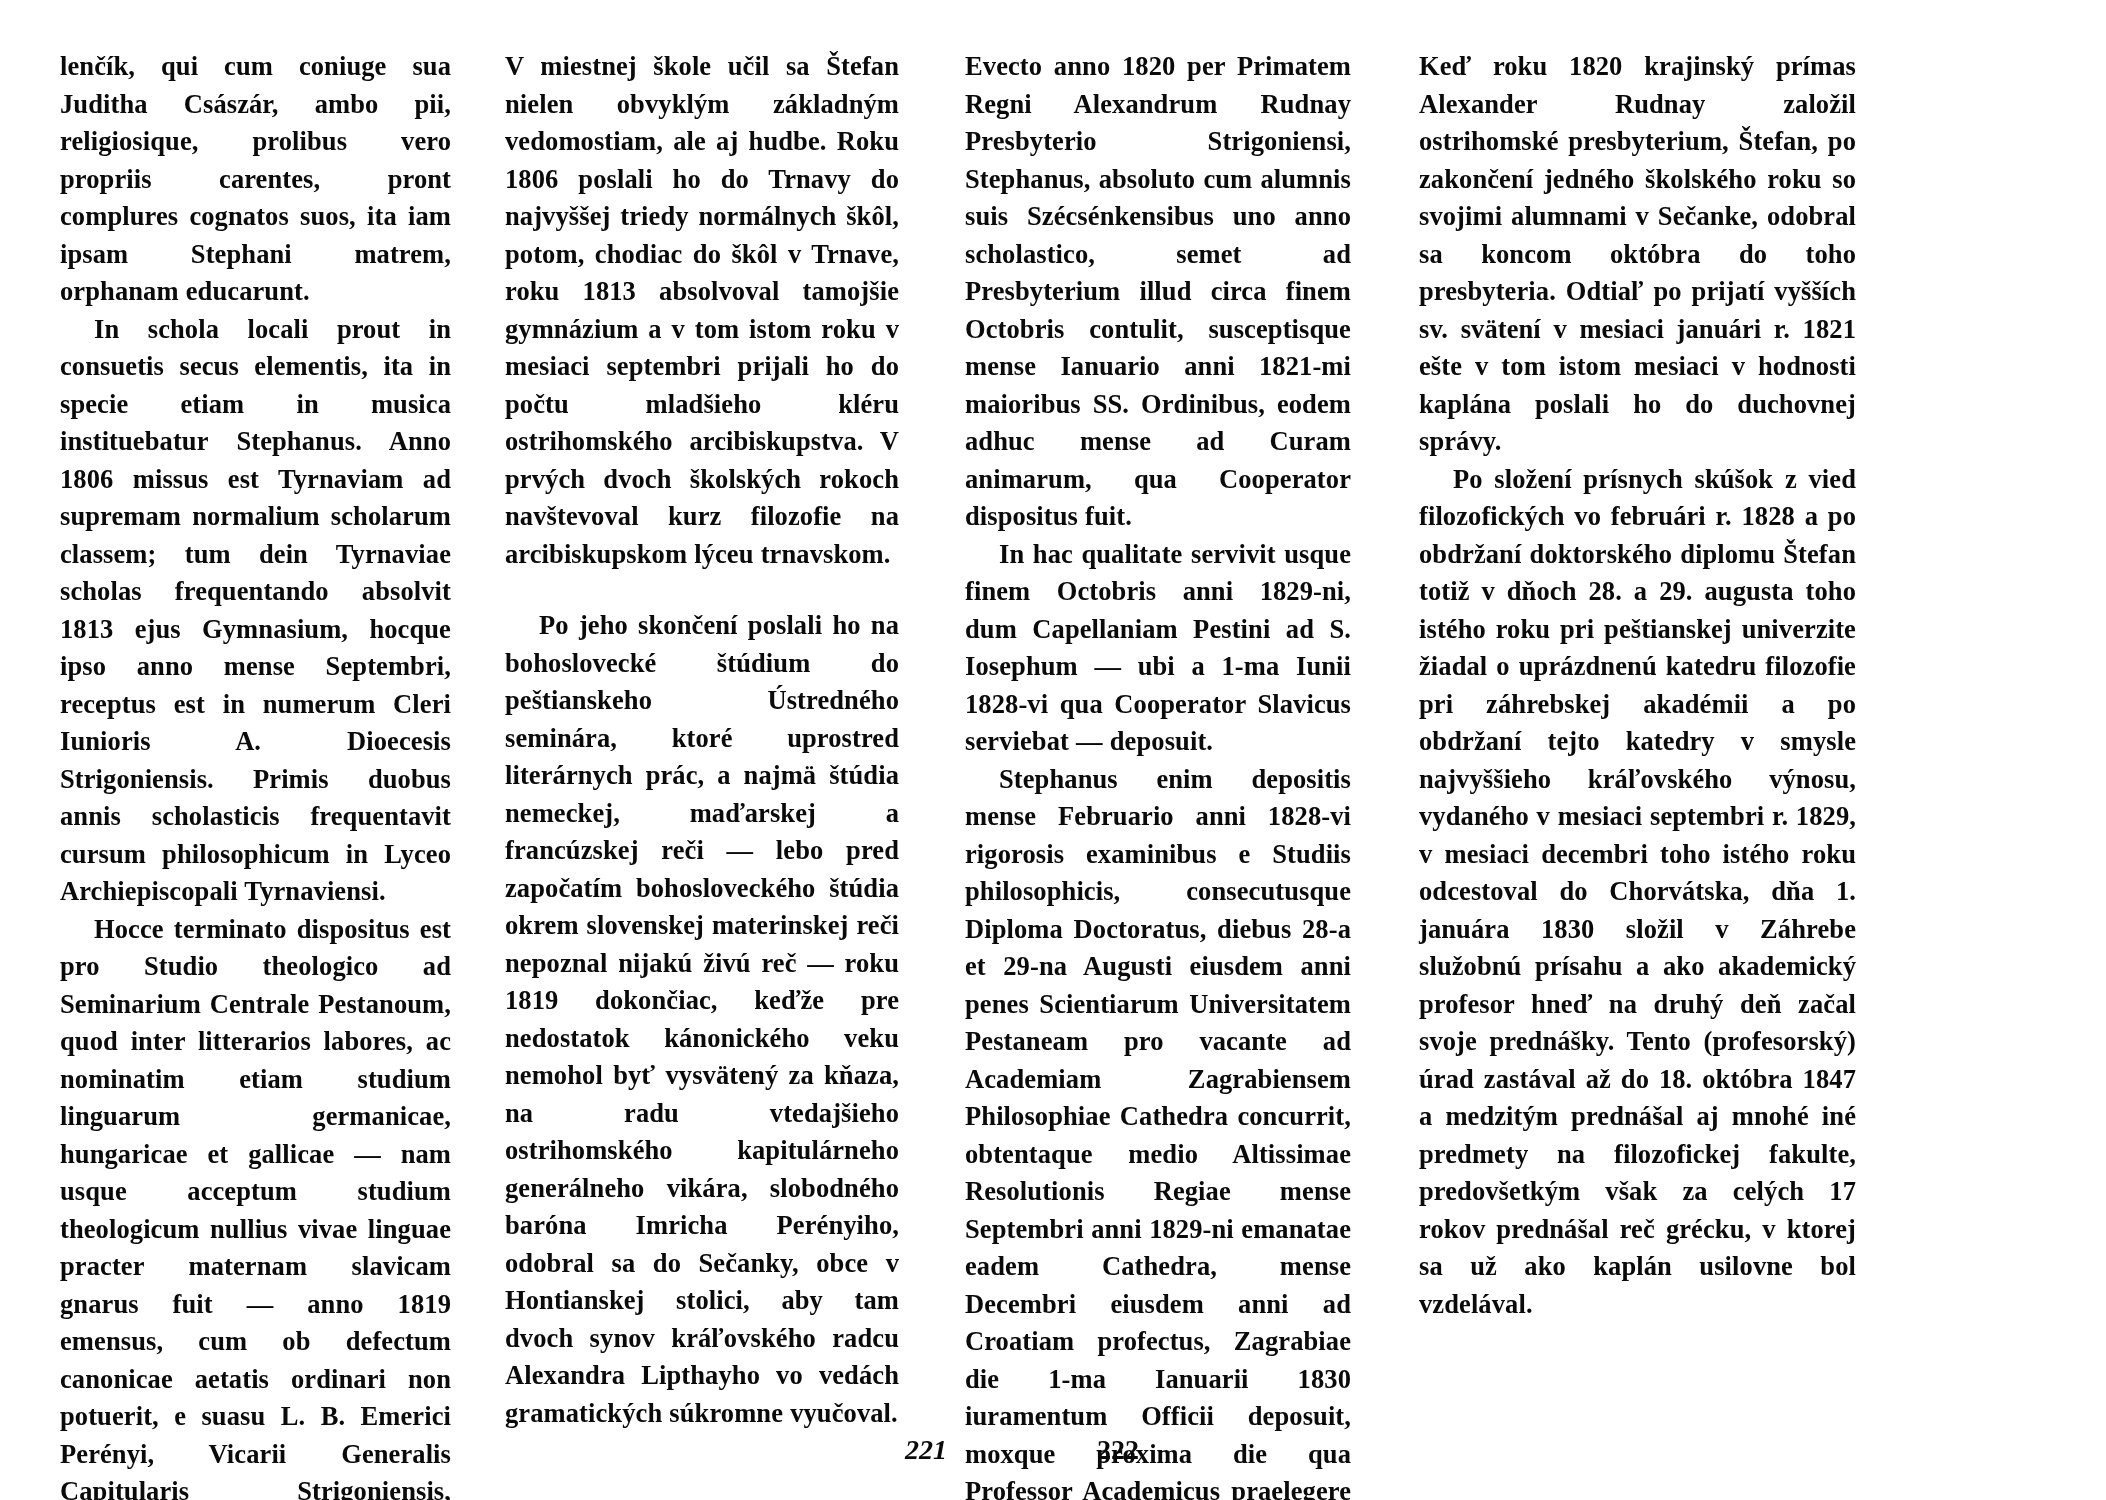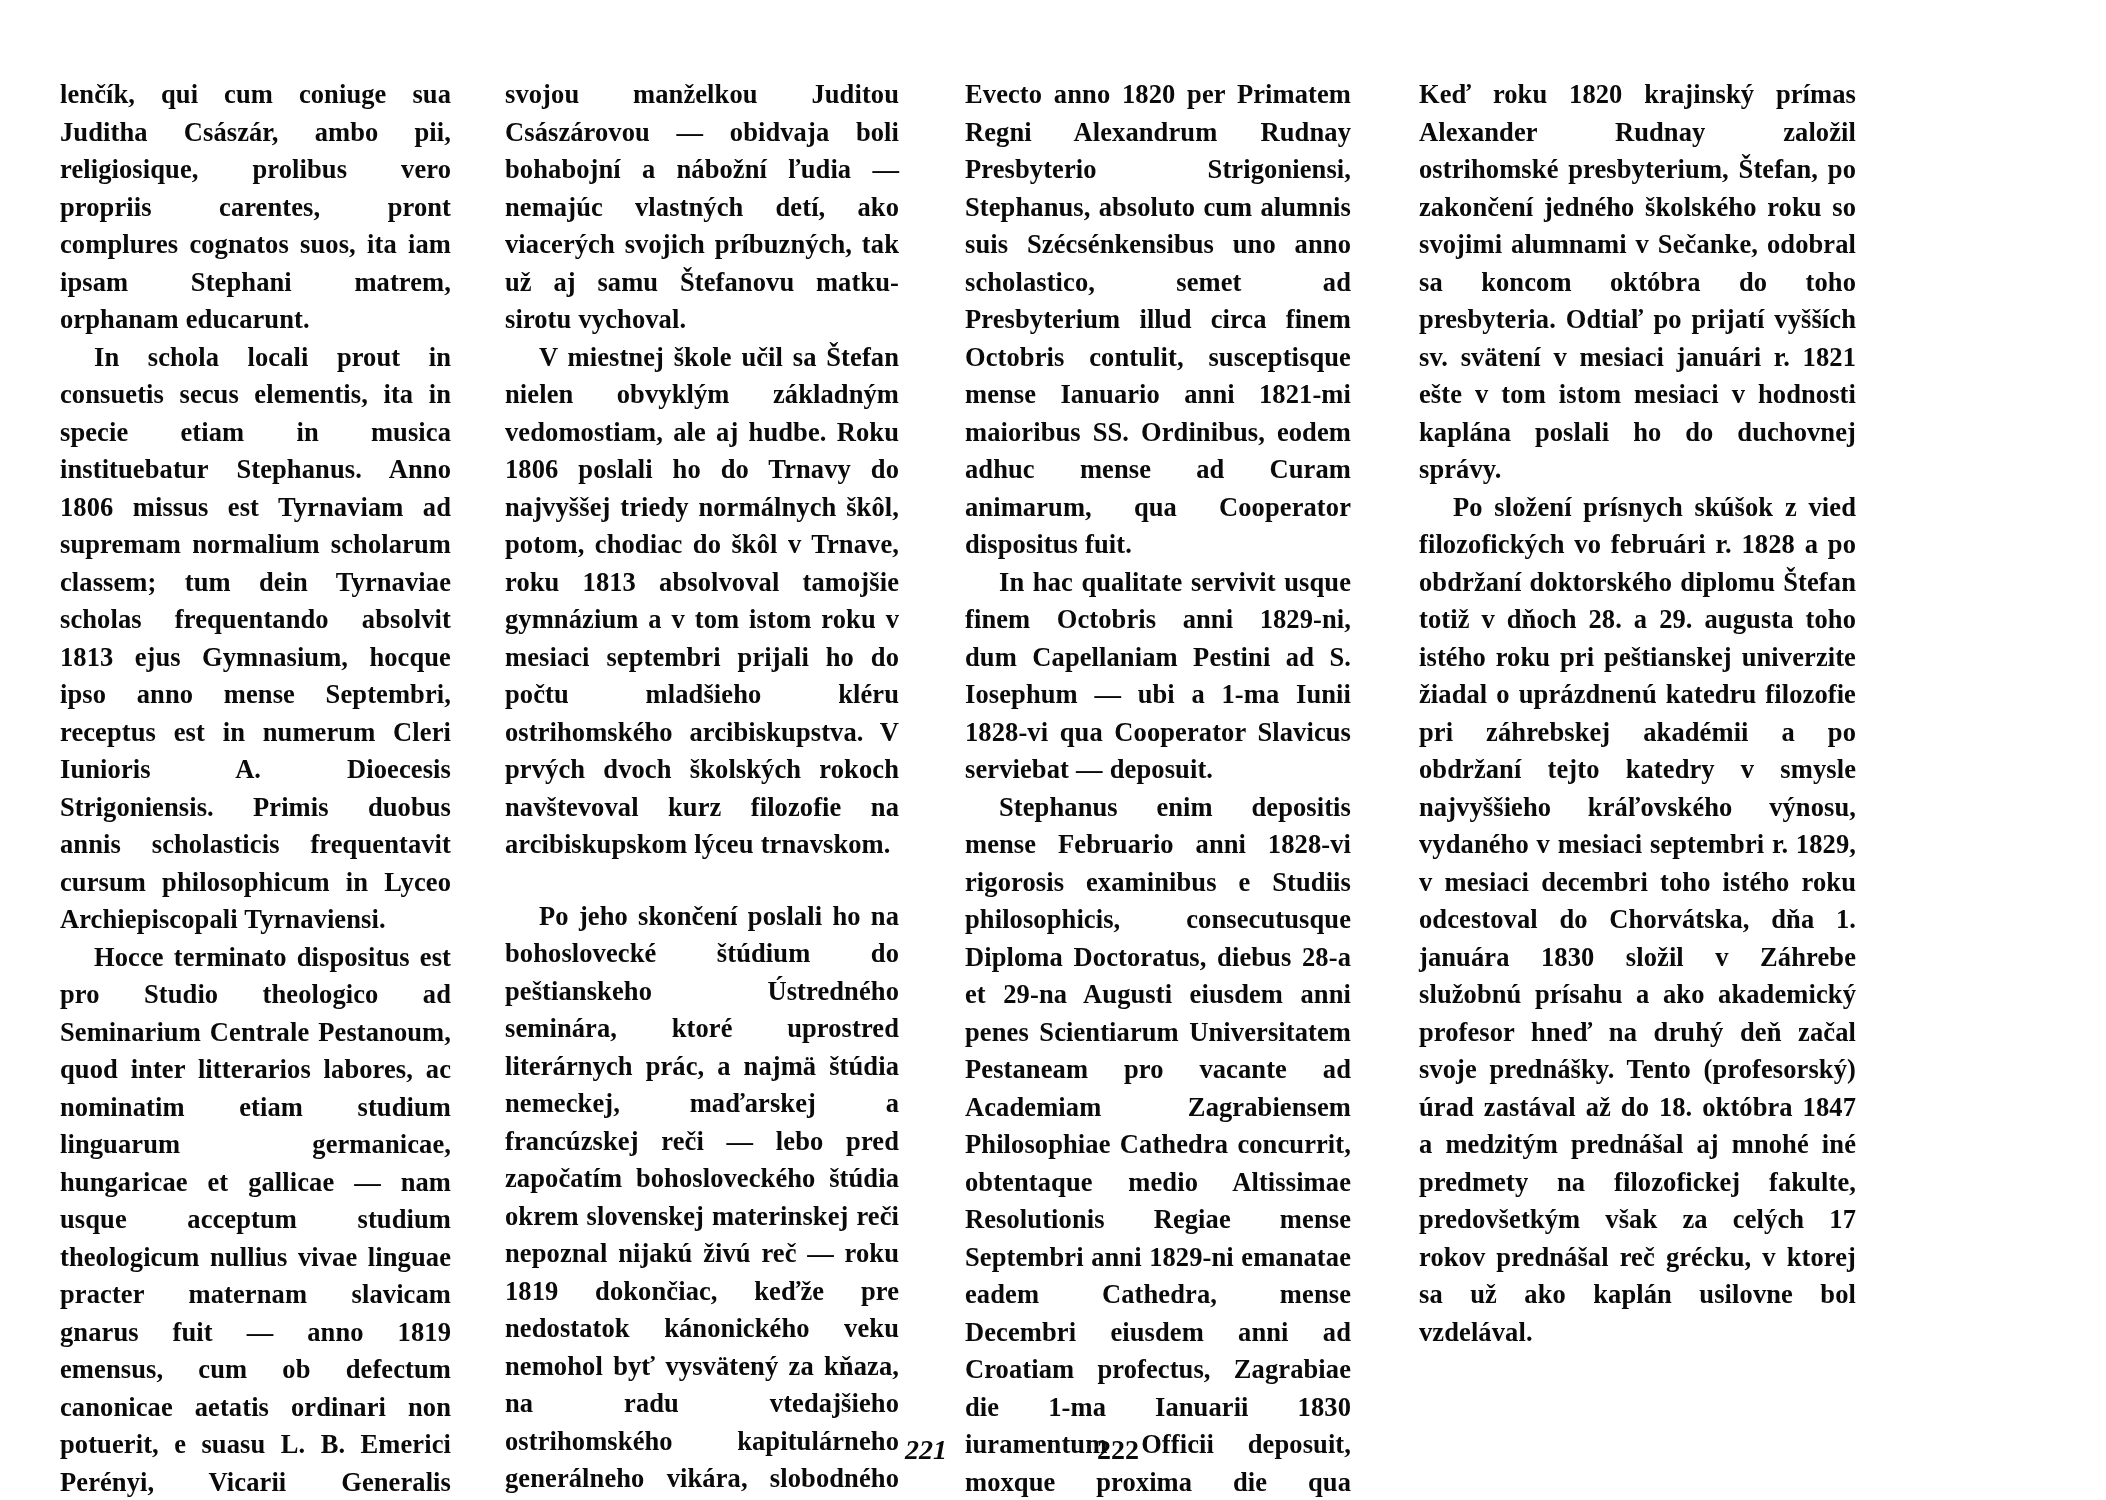--- a/index.html
+++ b/index.html
@@ -12,21 +12,21 @@
     height: 1500px;
     font-family: "Liberation Serif", serif;
     color: #0a0a0a;
     overflow: hidden;
   }
   .page {
     position: relative;
     width: 2106px;
     height: 1500px;
     box-sizing: border-box;
-    padding: 76px 60px 0 60px;
+    padding: 48px 60px 0 60px;
   }
   .spread {
     display: flex;
     gap: 0;
     align-items: flex-start;
   }
   .column {
     box-sizing: border-box;
   }
   
@@ -76,21 +76,20 @@
 <div class="page">
   <div class="spread">
 
     <div class="column col-1">
       <p class="para">lenčík, qui cum coniuge sua Juditha Császár, ambo pii, religiosique, prolibus vero propriis carentes, pront complures cognatos suos, ita iam ipsam Stephani matrem, orphanam educarunt.</p>
       <p class="para">In schola locali prout in consuetis secus elementis, ita in specie etiam in musica instituebatur Stephanus. Anno 1806 missus est Tyrnaviam ad supremam normalium scholarum classem; tum dein Tyrnaviae scholas frequentando absolvit 1813 ejus Gymnasium, hocque ipso anno mense Septembri, receptus est in numerum Cleri Iunioris A. Dioecesis Strigoniensis. Primis duobus annis scholasticis frequentavit cursum philosophicum in Lyceo Archiepiscopali Tyrnaviensi.</p>
       <p class="para">Hocce terminato dispositus est pro Studio theologico ad Seminarium Centrale Pestanoum, quod inter litterarios labores, ac nominatim etiam studium linguarum germanicae, hungaricae et gallicae — nam usque acceptum studium theologicum nullius vivae linguae practer maternam slavicam gnarus fuit — anno 1819 emensus, cum ob defectum canonicae aetatis ordinari non potuerit, e suasu L. B. Emerici Perényi, Vicarii Generalis Capitularis Strigoniensis, transtulit se ad Szécsénke, possessionem Comitatus Honthensis, ibidem Consiliarii Regii Alexandri Lipthay duos filios in studiis grammaticis privative instructurus.</p>
     </div>
 
     <div class="column col-2">
-      <p class="para">svojou manželkou Juditou Császárovou — obidvaja boli bohabojní a nábožní ľudia — nemajúc vlastných detí, ako viacerých svojich príbuzných, tak už aj samu Štefanovu matku-sirotu vychoval.</p>
       <p class="para">V miestnej škole učil sa Štefan nielen obvyklým základným vedomostiam, ale aj hudbe. Roku 1806 poslali ho do Trnavy do najvyššej triedy normálnych škôl, potom, chodiac do škôl v Trnave, roku 1813 absolvoval tamojšie gymnázium a v tom istom roku v mesiaci septembri prijali ho do počtu mladšieho kléru ostrihomského arcibiskupstva. V prvých dvoch školských rokoch navštevoval kurz filozofie na arcibiskupskom lýceu trnavskom.</p>
       <p class="para gap">Po jeho skončení poslali ho na bohoslovecké štúdium do peštianskeho Ústredného seminára, ktoré uprostred literárnych prác, a najmä štúdia nemeckej, maďarskej a francúzskej reči — lebo pred započatím bohosloveckého štúdia okrem slovenskej materinskej reči nepoznal nijakú živú reč — roku 1819 dokončiac, keďže pre nedostatok kánonického veku nemohol byť vysvätený za kňaza, na radu vtedajšieho ostrihomského kapitulárneho generálneho vikára, slobodného baróna Imricha Perényiho, odobral sa do Sečanky, obce v Hontianskej stolici, aby tam dvoch synov kráľovského radcu Alexandra Lipthayho vo vedách gramatických súkromne vyučoval.</p>
     </div>
 
     <div class="column col-3">
       <p class="para">Evecto anno 1820 per Primatem Regni Alexandrum Rudnay Presbyterio Strigoniensi, Stephanus, absoluto cum alumnis suis Szécsénkensibus uno anno scholastico, semet ad Presbyterium illud circa finem Octobris contulit, susceptisque mense Ianuario anni 1821-mi maioribus SS. Ordinibus, eodem adhuc mense ad Curam animarum, qua Cooperator dispositus fuit.</p>
       <p class="para">In hac qualitate servivit usque finem Octobris anni 1829-ni, dum Capellaniam Pestini ad S. Iosephum — ubi a 1-ma Iunii 1828-vi qua Cooperator Slavicus serviebat — deposuit.</p>
       <p class="para">Stephanus enim depositis mense Februario anni 1828-vi rigorosis examinibus e Studiis philosophicis, consecutusque Diploma Doctoratus, diebus 28-a et 29-na Augusti eiusdem anni penes Scientiarum Universitatem Pestaneam pro vacante ad Academiam Zagrabiensem Philosophiae Cathedra concurrit, obtentaque medio Altissimae Resolutionis Regiae mense Septembri anni 1829-ni emanatae eadem Cathedra, mense Decembri eiusdem anni ad Croatiam profectus, Zagrabiae die 1-ma Ianuarii 1830 iuramentum Officii deposuit, moxque proxima die qua Professor Academicus praelegere coepit. Officium hoc gessit usque 18-am Octobris 1847-mi, quo temporis tractu complures quoque alias scientias Facultatis philosophicae, ac nominatim linguam graecam, cui qua cooperator diligenter navabat operam, integris 17 annis suppletorie docebat.</p>
     </div>
 

